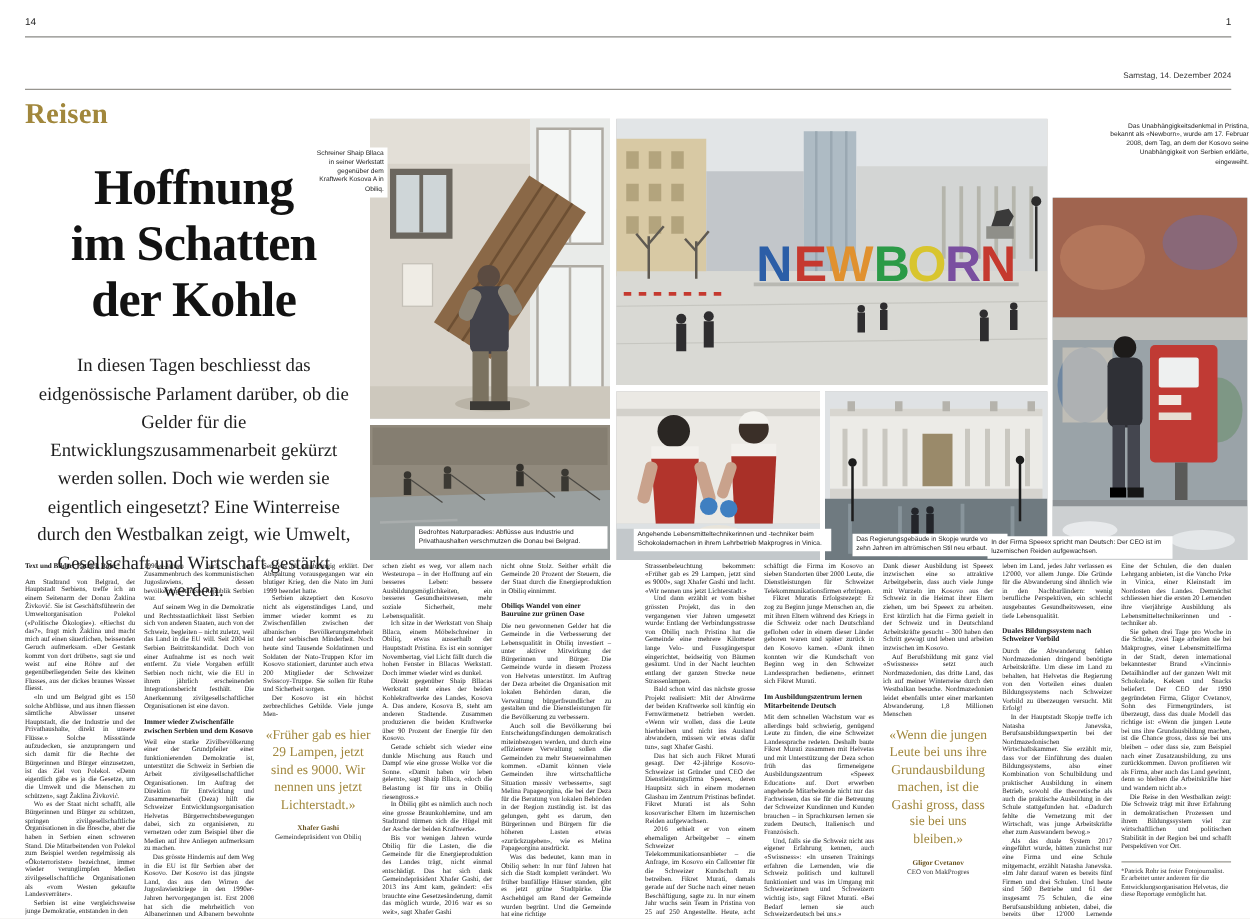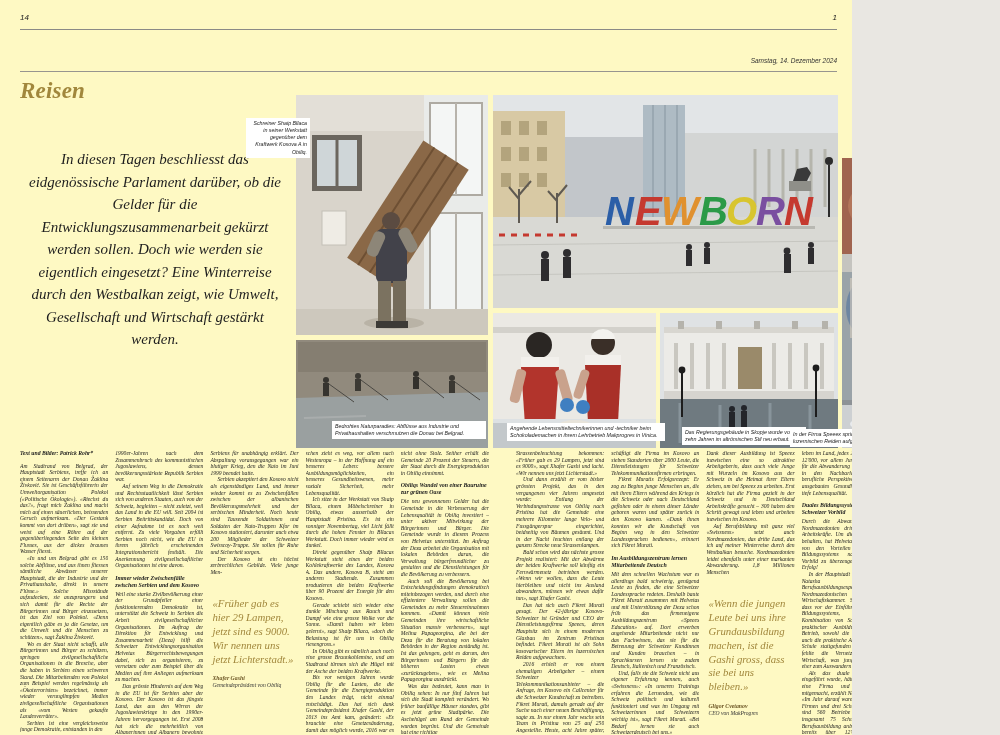--- a/index.html
+++ b/index.html
@@ -1,17 +1,17 @@
 <!DOCTYPE html>
 <html lang="de"><head>
 <meta charset="utf-8">
 <style>
   html,body{margin:0;padding:0;background:#e9e7e2;}
-  .paper{position:relative;width:852px;height:735px;background:#fef9c3;overflow:hidden;
-         font-family:"Liberation Serif",serif;color:#1b1b1b;font-style:italic;}
+  .paper{position:relative;width:1000px;height:735px;background:#ffffff;overflow:hidden;
+         font-family:"Liberation Serif",serif;color:#1b1b1b;}
   .abs{position:absolute;}
   
   .pageno{font-family:"Liberation Sans",sans-serif;font-size:8px;color:#222;top:13px;}
   .pageno.l{left:20px;} .pageno.r{right:15px;}
   .rule{left:20px;right:15px;height:1px;background:#8a8a86;}
   .rule.r1{top:29px;} .rule.r2{top:71px;background:#97958f;}
   .section-title{left:20px;top:34px;font-size:23px;font-weight:bold;color:#a1873c;letter-spacing:.2px;margin-top:44px;}
   .dateline{right:15px;top:57px;font-family:"Liberation Sans",sans-serif;font-size:6.5px;color:#333;}
   
   .headline-wrap{left:20px;top:128px;width:270px;text-align:center;}
@@ -39,38 +39,43 @@
   
   .body-cols{left:20px;top:450px;width:965px;height:284px;display:flex;gap:7px;}
   .col{flex:1;overflow:hidden;min-width:0;}
   .col:nth-child(6){margin-left:20px;}
   .col p{margin:0;font-size:5.6px;line-height:6.6px;text-align:justify;hyphens:auto;}
   .col p.para + p.para{text-indent:7px;}
   .col p.byline{font-weight:bold;font-size:5.7px;margin-bottom:6px;text-align:left;}
   .col p.subhead{font-weight:bold;font-size:5.9px;line-height:7px;margin:6px 0 2px;text-align:left;hyphens:none;}
   .col p.footnote{margin-top:8px;border-top:1px solid #9b9992;padding-top:4px;font-size:5.4px;
                   line-height:6.4px;color:#2a2a2a;text-align:left;}
-  .pullquote{margin:22px 2px 8px;text-align:left;}
+  .pullquote{margin:7px 2px 8px;text-align:center;}
   .pq-text{font-size:10.8px;line-height:1.28;color:#a1873c;}
   .pq-name{margin-top:9px;font-weight:bold;font-size:5.8px;color:#6b5524;}
   .pq-role{margin-top:1px;font-size:5.6px;color:#333;}
 </style>
 </head>
 <body>
 
 <div class="paper">
 
   <div class="abs pageno l">14</div>
   <div class="abs pageno r">1</div>
   <div class="abs rule r1"></div>
   <div class="abs section-title">Reisen</div>
   <div class="abs dateline">Samstag, 14. Dezember 2024</div>
   <div class="abs rule r2"></div>
 
   <div class="abs headline-wrap">
+    <h1>
+      <span>Hoffnung</span>
+      <span>im Schatten</span>
+      <span>der Kohle</span>
+    </h1>
     <p class="lead">In diesen Tagen beschliesst das eidgenössische Parlament darüber, ob die Gelder für die Entwicklungszusammenarbeit gekürzt werden sollen. Doch wie werden sie eigentlich eingesetzt? Eine Winterreise durch den Westbalkan zeigt, wie Umwelt, Gesellschaft und Wirtschaft gestärkt werden.</p>
   </div>
 
   <div class="photo ph-workshop">
     <svg viewBox="0 0 192 240">
       <rect width="192" height="240" fill="#d9d4cb"></rect>
       <rect x="128" width="64" height="240" fill="#e9ebe9"></rect>
       <rect width="128" height="36" fill="#e3dfd7"></rect>
       <rect x="134" y="8" width="52" height="92" fill="#f4f6f5" stroke="#aeaaa2" stroke-width="2"></rect>
       <line x1="160" y1="8" x2="160" y2="100" stroke="#b7b3ab" stroke-width="2"></line>

